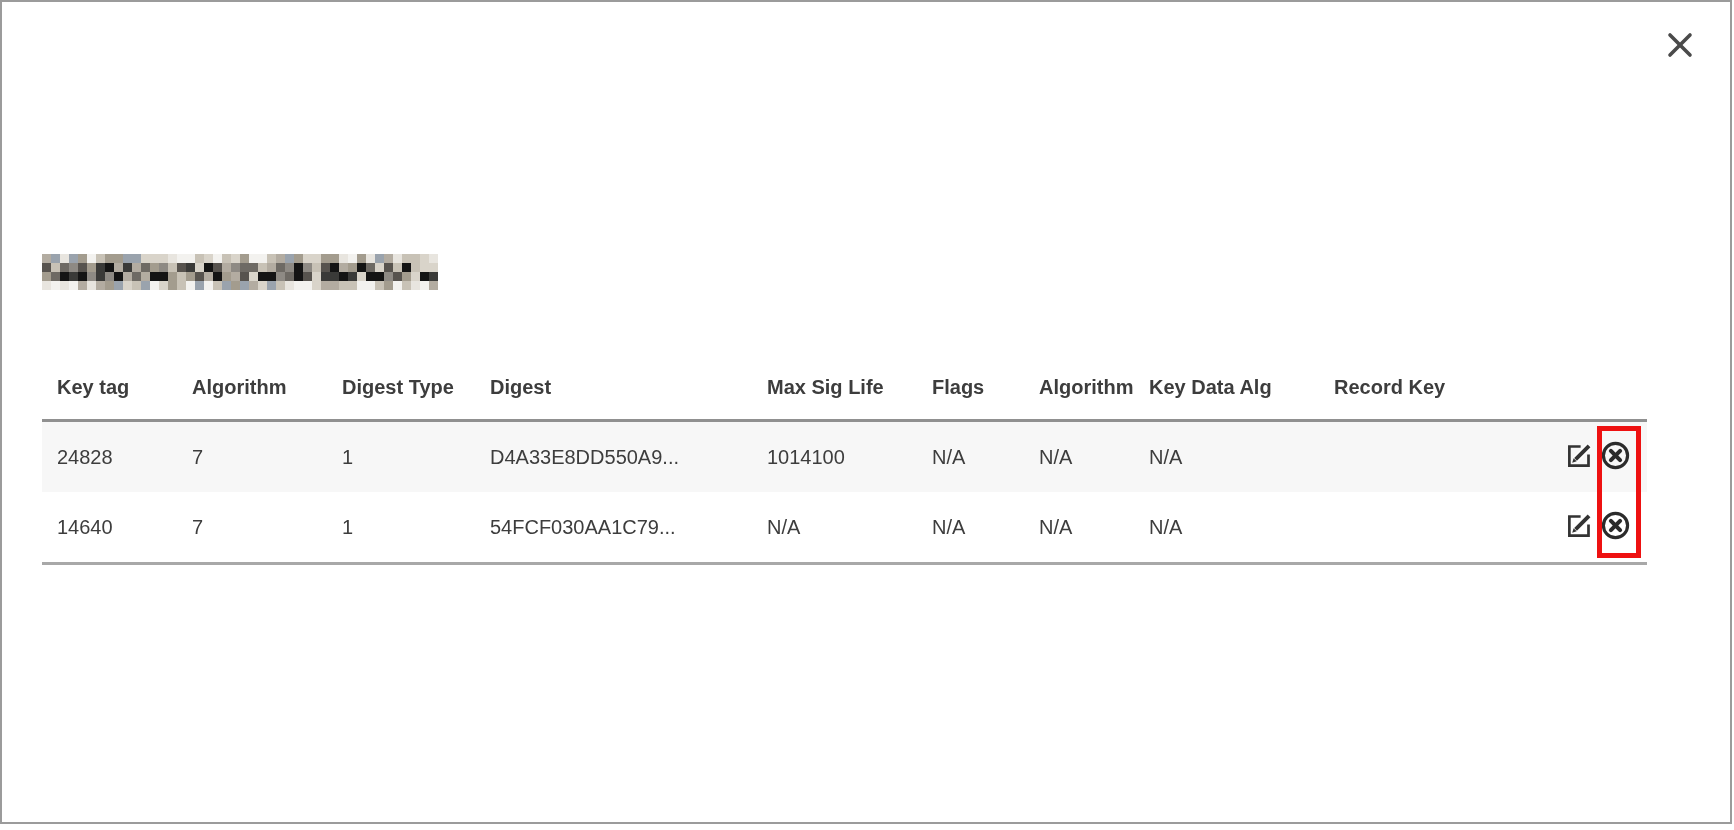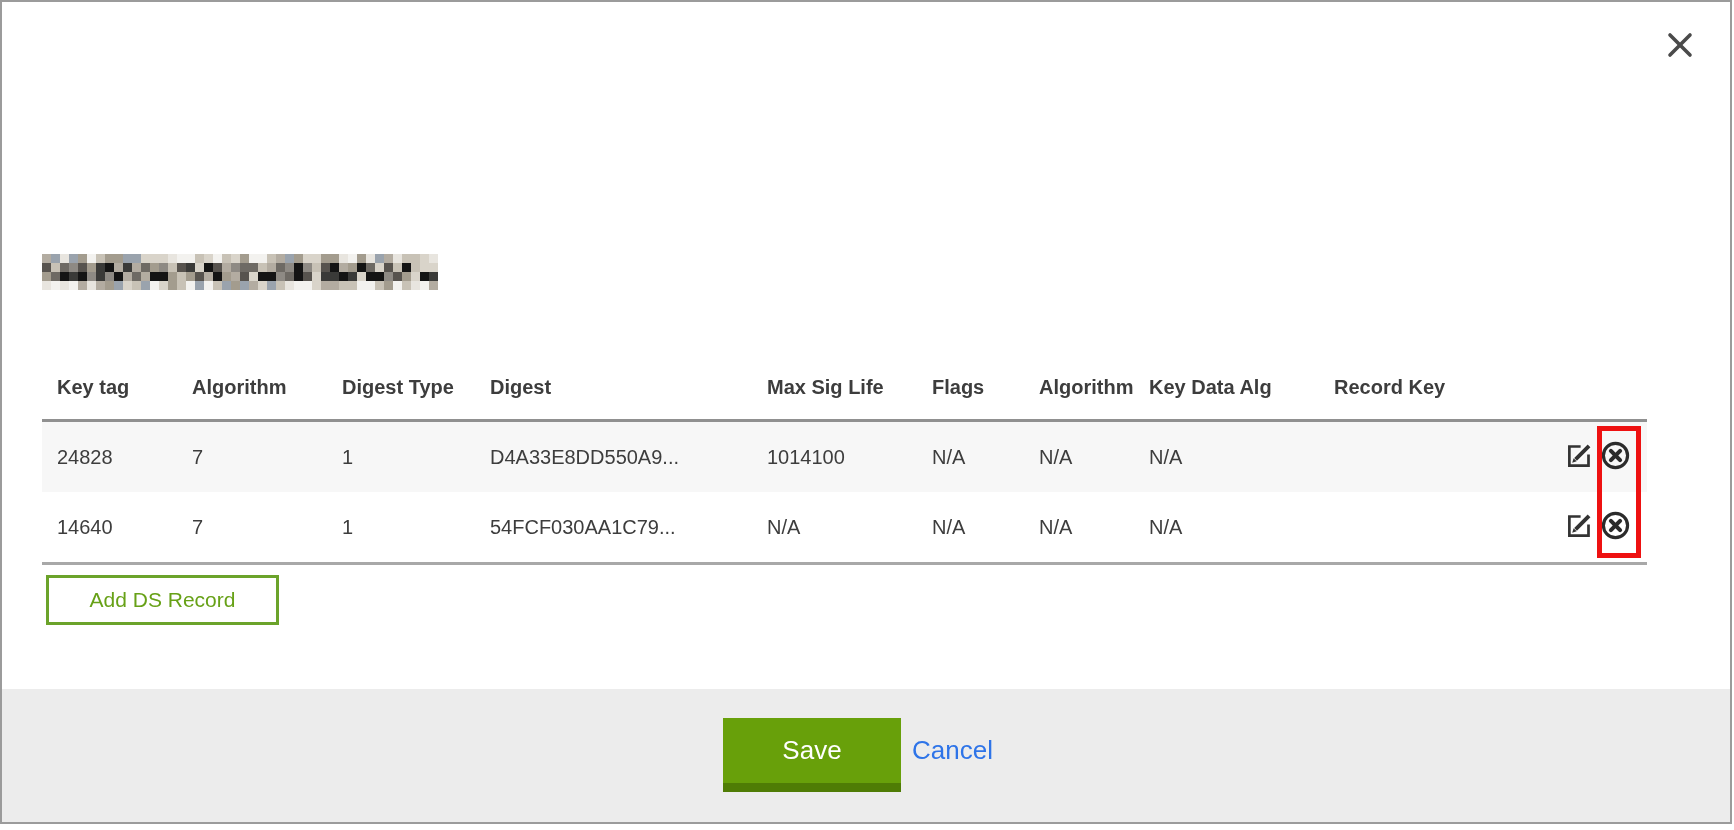--- a/index.html
+++ b/index.html
@@ -319,20 +319,15 @@
               <line x1="15.8" y1="8.2" x2="8.2" y2="15.8" stroke="#2b2b2b" stroke-width="3.4" stroke-linecap="round"></line>
             </svg>
           </button>
         </td>
       </tr>
     </tbody>
   </table>
 
   <div class="red-box"></div>
 
-  <button class="add-btn">Add DS Record</button>
-
-  <div class="footer">
-    <button class="save-btn">Save</button>
-    <a class="cancel-link">Cancel</a>
-  </div>
+
 
 </div>
 
 </body></html>

